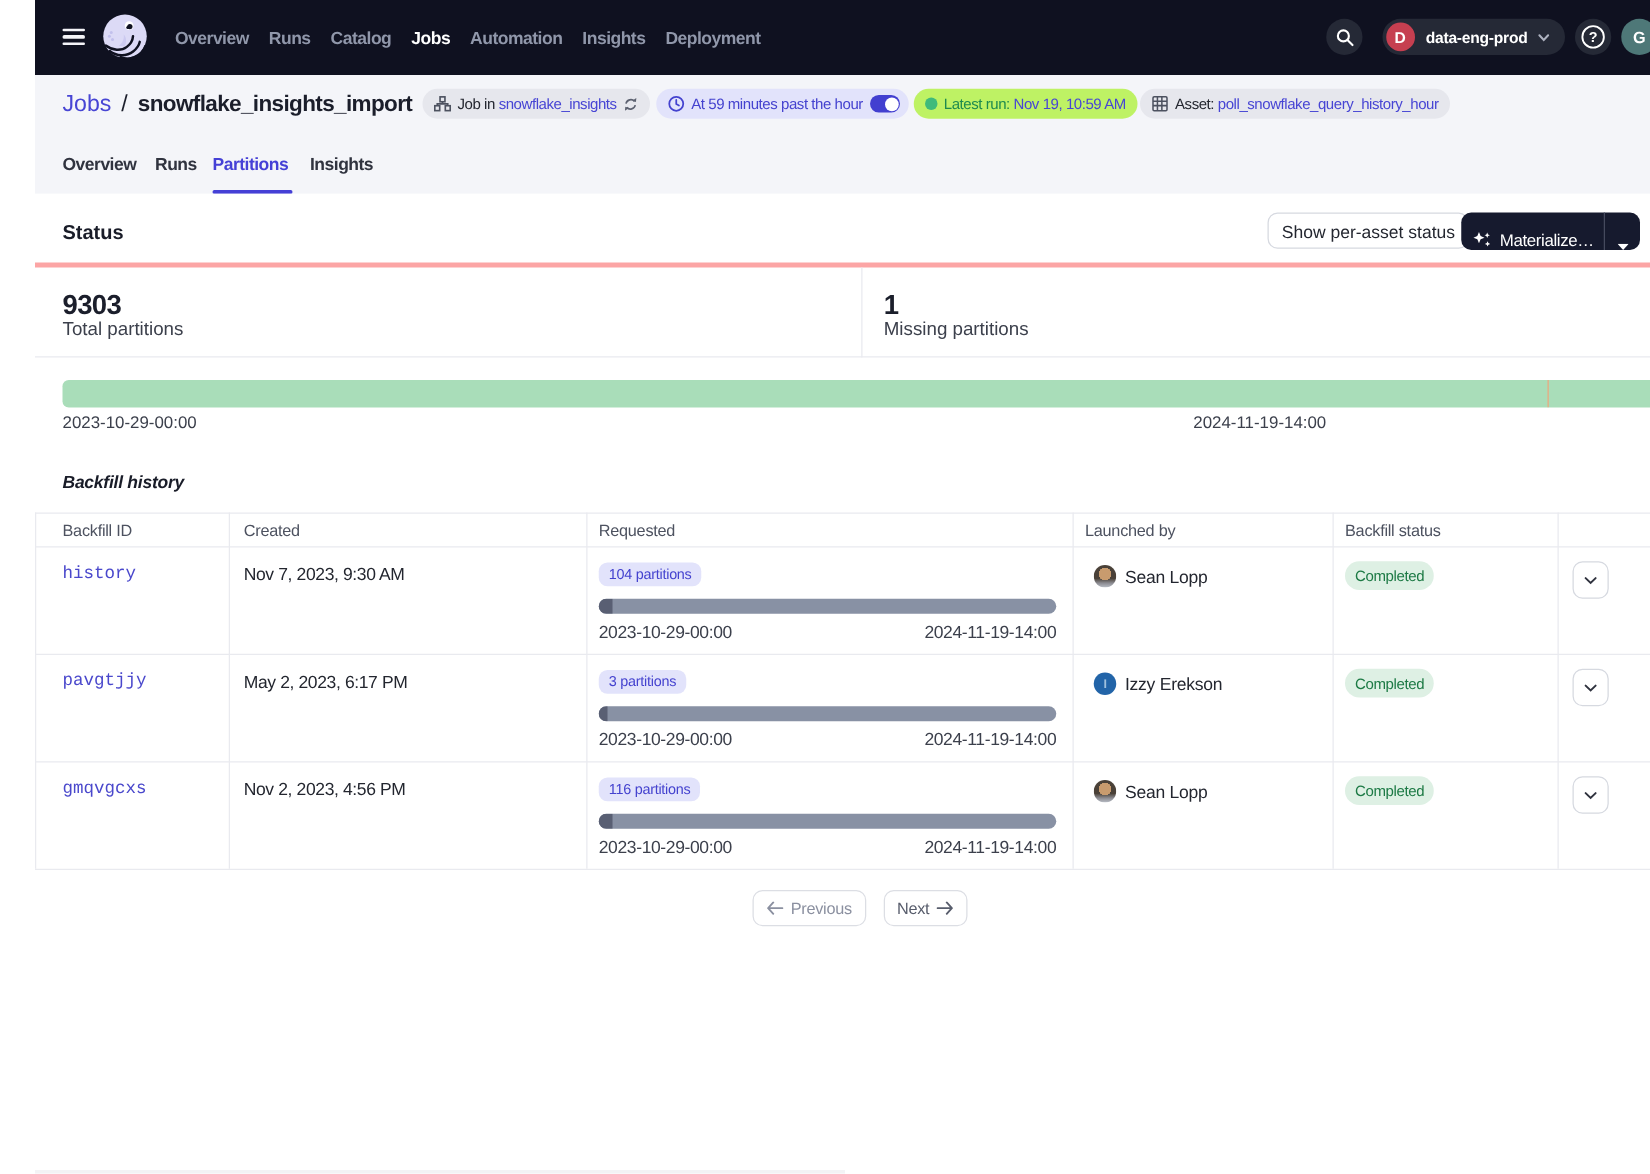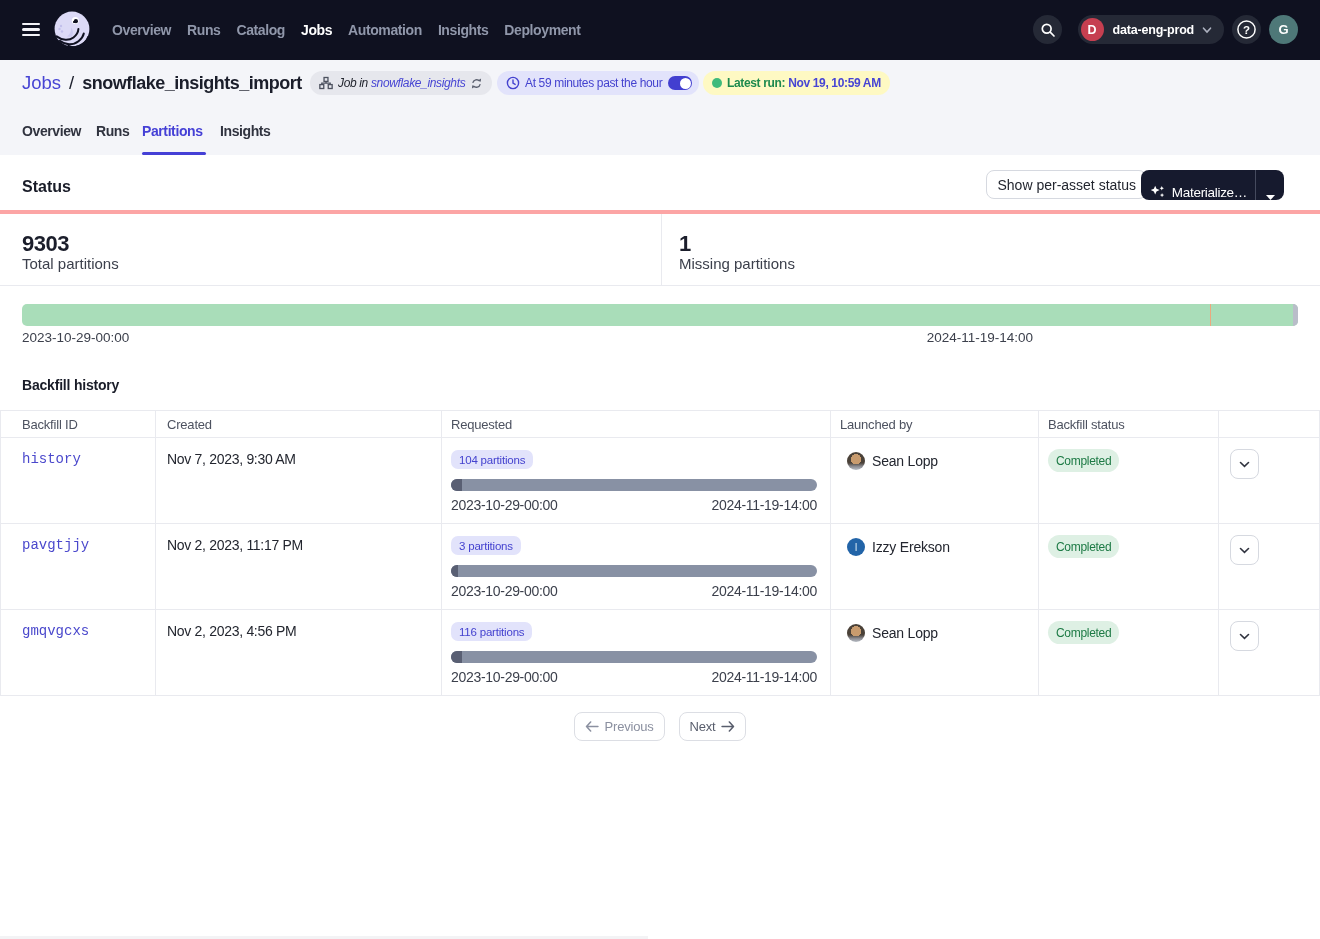--- a/index.html
+++ b/index.html
@@ -1,40 +1,40 @@
 <!DOCTYPE html>
 <html><head>
 <meta charset="utf-8">
 <style>
   * { margin:0; padding:0; box-sizing:border-box; }
   html,body { width:1320px; height:939px; background:#fff; font-family:"Liberation Sans", sans-serif; overflow:hidden; }
-  .page { position:relative; width:1055px; height:939px; }
+  .page { position:relative; width:1055px; height:939px;margin-left:28px; }
   
   .topnav { position:absolute; left:0; top:0; width:1320px; height:60px; background:#0f1120; }
   .burger { position:absolute; left:22px; top:23px; width:18px; height:13px; display:flex; flex-direction:column; justify-content:space-between; }
   .burger div { height:2.4px; background:#f4f4f8; border-radius:2px; }
   .logo { position:absolute; left:54px; top:11px; }
   .navlinks { position:absolute; left:112px; top:0; height:60px; display:flex; align-items:center; gap:16px; }
   .navlinks a { color:#9097aa; font-size:14px; font-weight:700; letter-spacing:-0.4px; text-decoration:none; }
   .navlinks a.active { color:#ffffff; }
   .circle-btn { position:absolute; top:15px; width:29px; height:29px; border-radius:50%; background:#252936; display:flex; align-items:center; justify-content:center; }
   .depl-pill { position:absolute; top:15px; right:96px; height:29px; background:#252936; border-radius:15px; display:flex; align-items:center; padding:0 11px 0 3px; }
   .depl-d { width:23px; height:23px; border-radius:50%; background:#c63f50; color:#fff; font-size:12.5px; font-weight:700; display:flex; align-items:center; justify-content:center; }
   .depl-pill span { color:#fff; font-size:12.5px; font-weight:700; margin-left:9px; letter-spacing:-0.2px; }
   .avatar-g { position:absolute; top:15px; right:22px; width:29px; height:29px; border-radius:50%; background:#4e7878; color:#fff; font-size:13px; font-weight:700; display:flex; align-items:center; justify-content:center; }
   
   .subhead { position:absolute; left:0; top:60px; width:1320px; height:95px; background:#f4f5f9; }
   .crumbrow { position:absolute; left:22px; top:11px; height:24px; display:flex; align-items:center; }
   .crumbrow .t-jobs { color:#4745d4; font-size:18.5px; font-weight:500; }
   .crumbrow .t-sep { color:#1b1e2b; font-size:18.5px; font-weight:400; margin:0 8px; }
   .crumbrow .t-name { color:#1b1e2b; font-size:18px; font-weight:700; letter-spacing:-0.5px; }
   .tag { position:absolute; top:11px; height:24px; border-radius:12px; display:flex; align-items:center; font-size:12px; letter-spacing:-0.35px; padding:0 9px; gap:5px; white-space:nowrap; }
-  .tag.gray { background:#e6e7ed; color:#23262f;font-style:italic; }
+  .tag.gray { background:#e6e7ed; color:#23262f; }
   .tag.blue { background:#e2e3fb; color:#4442cf;align-items:center; }
-  .tag.green { background:#fef9c3; color:#1d8a4e;font-weight:bold; }
+  .tag.green { background:#bef264; color:#1d8a4e; }
   .link { color:#4745d4; }
   .toggle { width:24px; height:14px; background:#423fd0; border-radius:8px; position:relative; margin-left:1px; }
   .toggle::after { content:""; position:absolute; right:1.5px; top:1.5px; width:11px; height:11px; border-radius:50%; background:#fff; }
   .tabs { position:absolute; left:0; top:49px; width:1320px; height:46px; }
   .tab { position:absolute; top:0; height:46px; line-height:44px; font-size:14px; font-weight:700; letter-spacing:-0.4px; color:#30333f; }
   .tab.active { color:#4540d6; }
   .tabline { position:absolute; left:142px; top:43px; width:64px; height:3px; background:#4540d6; border-radius:2px; }
   
   .statusrow { position:absolute; left:0; top:155px; width:1320px; height:59px; background:#fff; border-bottom:4px solid #fca5a5; }
   .statusrow h2 { position:absolute; left:22px; top:23px; font-size:16px; font-weight:700; color:#191c28; }
@@ -47,21 +47,21 @@
   .stats { position:absolute; left:0; top:214px; width:1320px; height:72px; border-bottom:1px solid #e9eaef; }
   .stats .vd { position:absolute; left:661px; top:0; width:1px; height:72px; background:#e9eaef; }
   .stat-num { font-size:22px; font-weight:700; color:#1b1e2b; position:absolute; top:17px; letter-spacing:-0.5px; }
   .stat-lab { font-size:15px; color:#3c404c; position:absolute; top:41px; }
   
   .gbar { position:absolute; left:22px; top:304px; width:1276px; height:22px; border-radius:5px; overflow:hidden; background:#a9ddb9; }
   .gbar .warn { position:absolute; left:1188px; top:0; width:1px; height:22px; background:#eba87e; }
   .gbar .miss { position:absolute; right:0; top:0; width:5px; height:22px; background:#b9bdc9; }
   .gbar-lab { position:absolute; top:330px; font-size:13.5px; color:#3c404c; }
   
-  .bh-title { position:absolute; left:22px; top:377px; font-size:14px; font-weight:700; color:#191c28; letter-spacing:-0.2px; }
+  .bh-title { position:absolute; left:22px; top:377px; font-size:14px; font-weight:700; color:#191c28; letter-spacing:-0.2px;font-style:italic; }
   .btable { position:absolute; left:0; top:410px; width:1320px; }
   .btable .hline { position:absolute; left:0; width:1320px; height:1px; background:#e9eaef; }
   .btable .vline { position:absolute; top:0; width:1px; background:#e9eaef; }
   .th { position:absolute; font-size:13px; color:#4d5260; letter-spacing:-0.2px; }
   .mono { font-family:"Liberation Mono", monospace; font-size:14px; color:#4a48cc; }
   .created { font-size:14px; color:#23262f; letter-spacing:-0.3px; }
   .chip { position:absolute; height:19px; border-radius:7px; background:#e2e3fb; color:#4442cf; font-size:11.5px; letter-spacing:-0.2px; display:inline-flex; align-items:center; padding:4px 8px; }
   .reqbar { position:absolute; left:451px; width:366px; height:12px; border-radius:6px; background:#8891a4; overflow:hidden; }
   .reqbar .lead { position:absolute; left:0; top:0; height:12px; background:#595f73; }
   .rdate { position:absolute; font-size:14px; color:#3c404c; letter-spacing:-0.3px; }
@@ -159,20 +159,29 @@
           <circle cx="7.5" cy="7.5" r="6" fill="none" stroke="#4442cf" stroke-width="1.5"></circle>
           <path d="M7.5 4.2 V7.7 L9.8 9" fill="none" stroke="#4442cf" stroke-width="1.5" stroke-linecap="round"></path>
         </svg>
       <span>At 59 minutes past the hour</span>
       <span class="toggle"></span>
     </div>
     <div class="tag green" style="left:703px">
       <span style="width:10px;height:10px;border-radius:50%;background:#3fba7b;display:inline-block"></span>
       <span>Latest run:&nbsp;<span class="link">Nov 19, 10:59 AM</span></span>
     </div>
+    <div class="tag gray" style="left:884px">
+      <svg width="14" height="14" viewBox="0 0 15 15">
+          <g stroke="#4d5260" stroke-width="1.3" fill="none">
+            <rect x="1.5" y="1.5" width="12" height="12" rx="1"></rect>
+            <path d="M1.5 5.3 h12 M1.5 9.1 h12 M5.3 1.5 v12 M9.1 1.5 v12"></path>
+          </g>
+        </svg>
+      <span>Asset: <span class="link">poll_snowflake_query_history_hour</span></span>
+    </div>
     <div class="tabs">
       <span class="tab" style="left:22px">Overview</span>
       <span class="tab" style="left:96px">Runs</span>
       <span class="tab active" style="left:142px">Partitions</span>
       <span class="tab" style="left:220px">Insights</span>
       <div class="tabline"></div>
     </div>
   </div>
 
   <div class="statusrow">
@@ -241,21 +250,21 @@
     <div class="rdate" style="right:503px;top:87px">2024-11-19-14:00</div>
     <div class="lname" style="top:42px"><span class="av" style="background:radial-gradient(circle at 50% 40%,#c89b6e 0 36%,rgba(0,0,0,0) 37%),linear-gradient(180deg,#4a4138 0 60%,#8a8a90 80%,#b9bec6 100%)"></span>Sean Lopp</div>
     <div class="done" style="top:39px">Completed</div>
     <div class="rowbtn" style="top:39px">
         <svg width="11" height="7" viewBox="0 0 11 7">
           <path d="M1.5 1.5 L5.5 5.3 L9.5 1.5" fill="none" stroke="#30333f" stroke-width="1.6" stroke-linecap="round"></path>
         </svg>
       </div>
 
     <div class="mono" style="position:absolute;left:22px;top:127px">pavgtjjy</div>
-    <div class="created" style="position:absolute;left:167px;top:127px">Nov 2, 2023, 11:17 PM</div>
+    <div class="created" style="position:absolute;left:167px;top:127px">May 2, 2023, 6:17 PM</div>
     <div class="chip" style="left:451px;top:126px">3 partitions</div>
     <div class="reqbar" style="top:155px">
         <div class="lead" style="width:7px"></div>
       </div>
     <div class="rdate" style="left:451px;top:173px">2023-10-29-00:00</div>
     <div class="rdate" style="right:503px;top:173px">2024-11-19-14:00</div>
     <div class="lname" style="top:128px"><span class="av" style="background:#2264a8;display:flex;align-items:center;justify-content:center;color:#9fc0dd;font-size:10px;font-weight:700">I</span>Izzy Erekson</div>
     <div class="done" style="top:125px">Completed</div>
     <div class="rowbtn" style="top:125px">
         <svg width="11" height="7" viewBox="0 0 11 7">

